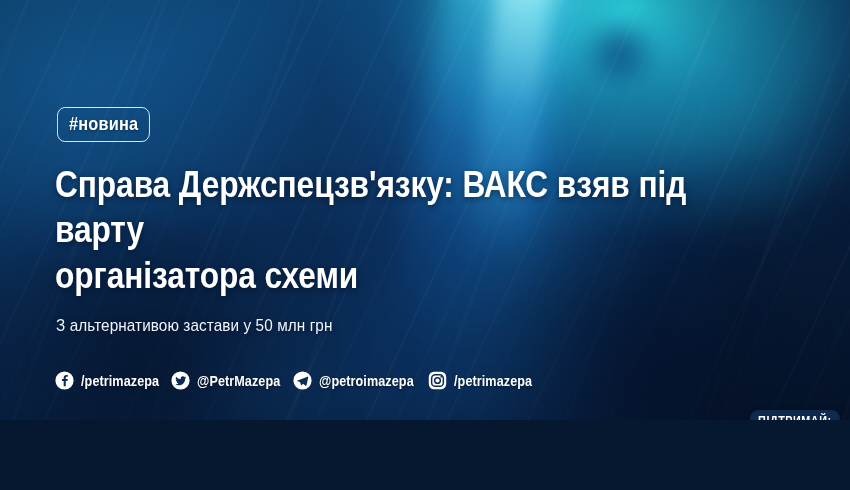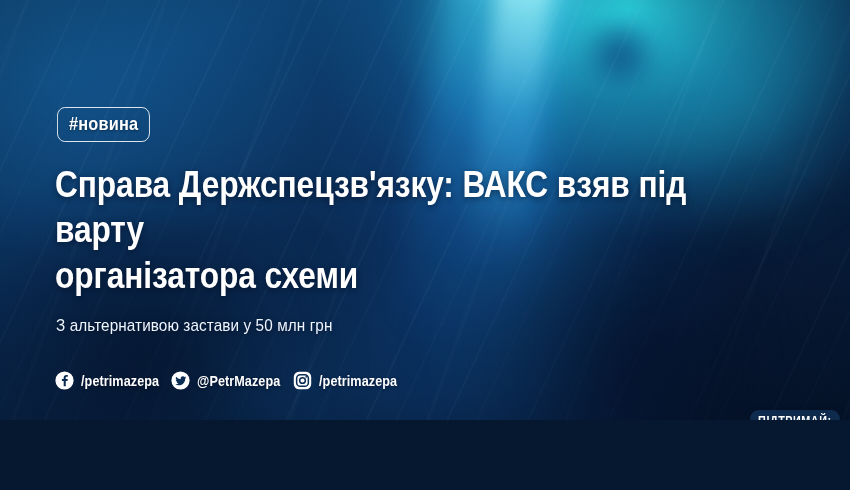--- a/index.html
+++ b/index.html
@@ -180,20 +180,27 @@
       </div>
 
       <div class="soc">
         <svg class="soc-ico" viewBox="0 0 24 24">
           <circle cx="12" cy="12" r="11.5" fill="#fff"></circle>
           <path fill="#0b2c53" d="M19.3 8.1c-.5.24-1.06.4-1.64.47.59-.36 1.04-.93 1.25-1.6-.55.33-1.16.57-1.81.7a2.85 2.85 0 0 0-4.86 2.6 8.1 8.1 0 0 1-5.87-2.98 2.85 2.85 0 0 0 .88 3.8c-.46-.01-.9-.14-1.28-.35v.04c0 1.38.98 2.53 2.29 2.79-.42.11-.86.13-1.29.05a2.85 2.85 0 0 0 2.66 1.98 5.72 5.72 0 0 1-4.22 1.18 8.07 8.07 0 0 0 4.37 1.28c5.24 0 8.11-4.34 8.11-8.11v-.37a5.8 5.8 0 0 0 1.41-1.48z"></path>
         </svg>
         <span class="soc-txt">@PetrMazepa</span>
       </div>
 
+      <div class="soc">
+        <svg class="soc-ico" viewBox="0 0 24 24">
+          <circle cx="12" cy="12" r="11.5" fill="#fff"></circle>
+          <path fill="#0b2c53" d="M18.3 7.3 5.9 12.08c-.63.25-.62.6-.11.76l3.08.96 1.19 3.65c.14.4.07.55.49.55.32 0 .46-.15.64-.32l1.54-1.5 3.2 2.37c.59.33 1.01.16 1.16-.55l2.1-9.9c.21-.86-.33-1.25-.89-1z"></path>
+        </svg>
+        <span class="soc-txt">@petroimazepa</span>
+      </div>
 
       <div class="soc">
         <svg class="soc-ico" viewBox="0 0 24 24">
           <rect x="1" y="1" width="22" height="22" rx="6.5" fill="#fff"></rect>
           <rect x="4.6" y="4.6" width="14.8" height="14.8" rx="4.6" fill="none" stroke="#0b2c53" stroke-width="1.9"></rect>
           <circle cx="12" cy="12" r="3.6" fill="none" stroke="#0b2c53" stroke-width="1.9"></circle>
           <circle cx="16.7" cy="7.4" r="1.15" fill="#0b2c53"></circle>
         </svg>
         <span class="soc-txt">/petrimazepa</span>
       </div>

